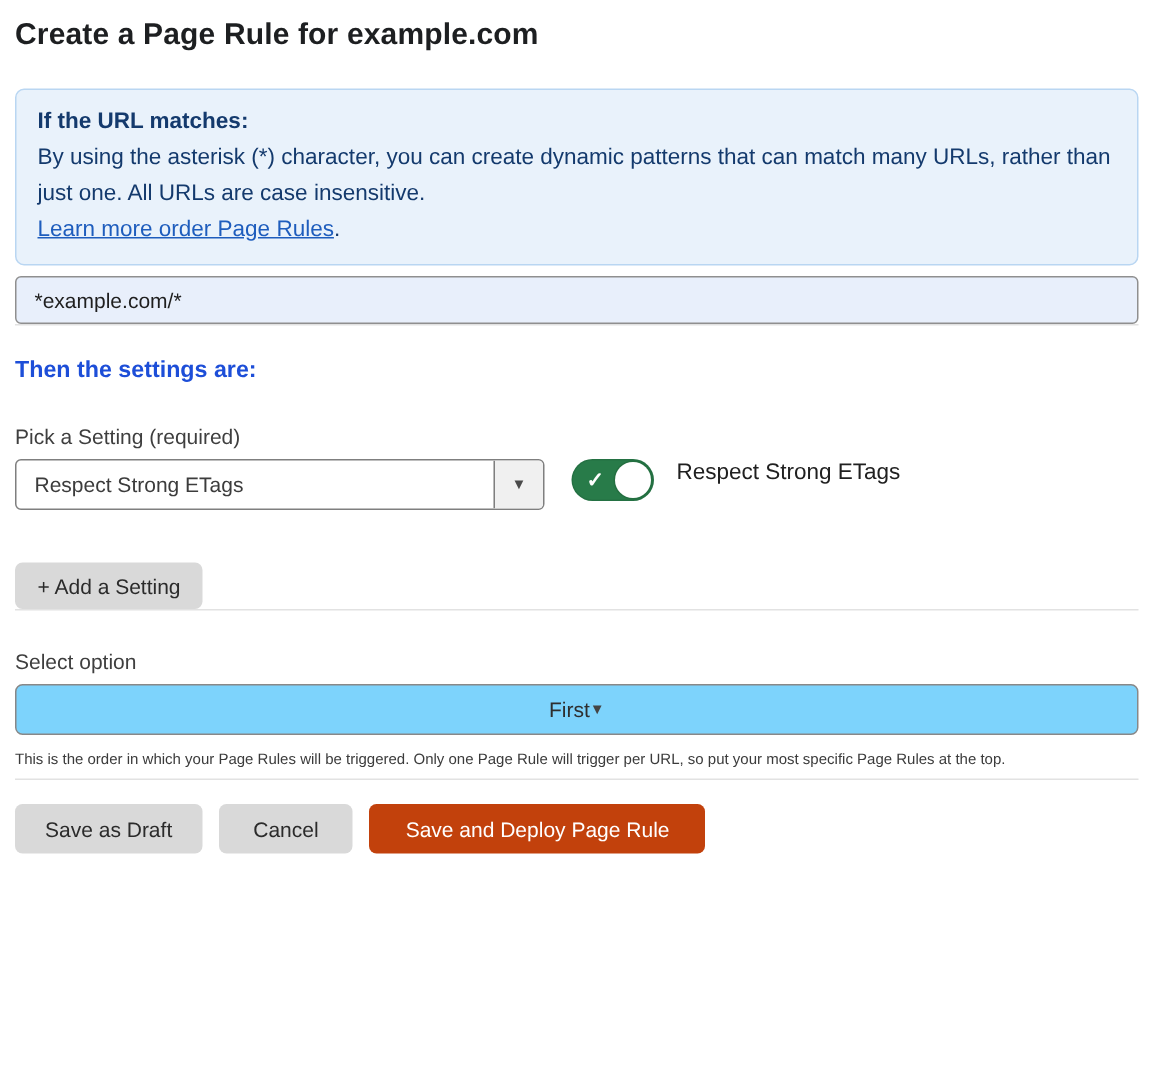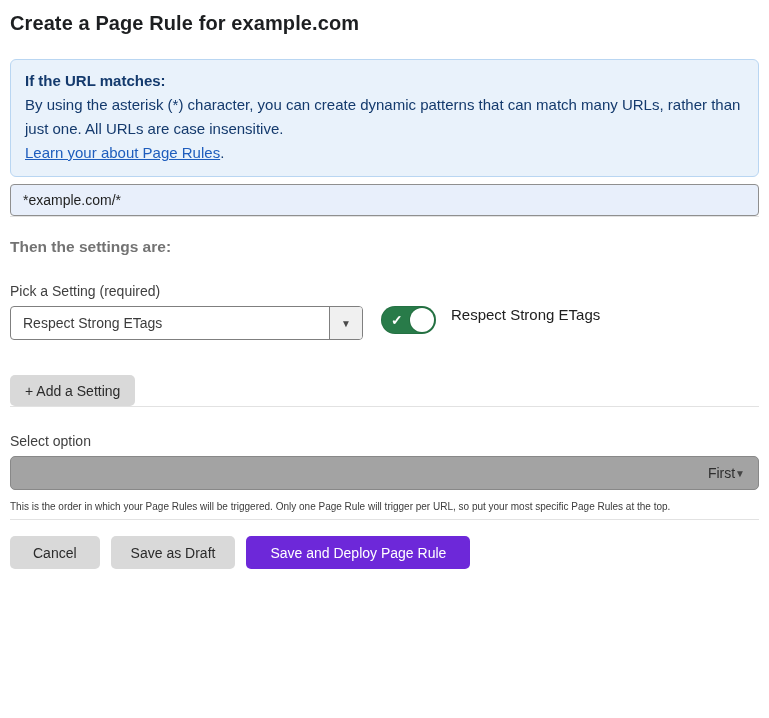--- a/index.html
+++ b/index.html
@@ -68,21 +68,21 @@
     border-top: 1px solid #e2e2e2;
     margin: 0;
   }
   .divider-1 { margin-top: 36px; }
   .divider-2 { margin-top: 16px; }
   .divider-3 { margin-top: 9px; }
 
   h2.section-heading {
     font-size: 15.5px;
     font-weight: 700;
-    color: #737373;
+    color: #1d4ed8;
     margin: 21px 0 0 0;
   }
 
   .pick-label { margin-top: 27px; }
 
   .setting-row {
     margin-top: 7px;
     display: flex;
     align-items: flex-start;
   }
@@ -170,24 +170,24 @@
     padding: 0 15px;
   }
 
   .order-select-label { margin-top: 26px; }
   .order-select {
     margin-top: 7px;
     width: 100%;
     height: 31px;
     border: 1px solid #888;
     border-radius: 5px;
-    background: #a3a3a3;
-    display: flex;
-    align-items: center;
-    justify-content: flex-end;
+    background: #7dd3fc;
+    display: flex;
+    align-items: center;
+    justify-content: center;
     padding: 16px 13px;
     cursor: pointer;
   }
   .order-select .select-value { font-size: 14px; color: #2e2e2e; }
   .order-select .caret { font-size: 10px; color: #444; }
 
   .help-text {
     margin: 5px 0 0 0;
     font-size: 10px;
     line-height: 24px;
@@ -196,36 +196,36 @@
 
   .footer-row {
     margin-top: 16px;
     display: flex;
     gap: 11px;
   }
   .footer-row .btn { height: 33px; }
   .cancel-btn { padding: 0 23px; }
   .save-draft-btn { padding: 0 20px; }
   .save-deploy-btn {
-    background: #6d28d9;
+    background: #c2410c;
     color: #ffffff;
     padding: 0 24px;
   }
 </style>
 </head>
 <body>
 
 <div class="container">
 
   <h1 class="page-title">Create a Page Rule for example.com</h1>
 
   <div class="info-box">
     <p class="info-heading">If the URL matches:</p>
     <p class="info-body"><span>By using the asterisk (*) character, you can create dynamic patterns that can match many URLs, rather than just one. All URLs are case insensitive.</span><br>
-      <a class="learn-link">Learn your about Page Rules</a><span class="link-suffix">.</span>
+      <a class="learn-link">Learn more order Page Rules</a><span class="link-suffix">.</span>
     </p>
   </div>
 
   <input class="url-input" type="text" value="*example.com/*" style="">
 
   <hr class="divider divider-1">
 
   <h2 class="section-heading">Then the settings are:</h2>
 
   <label class="field-label pick-label">Pick a Setting (required)</label>
@@ -254,18 +254,18 @@
   <div class="order-select">
     <span class="select-value">First</span>
     <span class="caret">▼</span>
   </div>
 
   <p class="help-text">This is the order in which your Page Rules will be triggered. Only one Page Rule will trigger per URL, so put your most specific Page Rules at the top.</p>
 
   <hr class="divider divider-3">
 
   <div class="footer-row">
+    <button class="btn btn-gray save-draft-btn">Save as Draft</button>
     <button class="btn btn-gray cancel-btn">Cancel</button>
-    <button class="btn btn-gray save-draft-btn">Save as Draft</button>
     <button class="btn save-deploy-btn">Save and Deploy Page Rule</button>
   </div>
 
 </div>
 
 </body></html>

